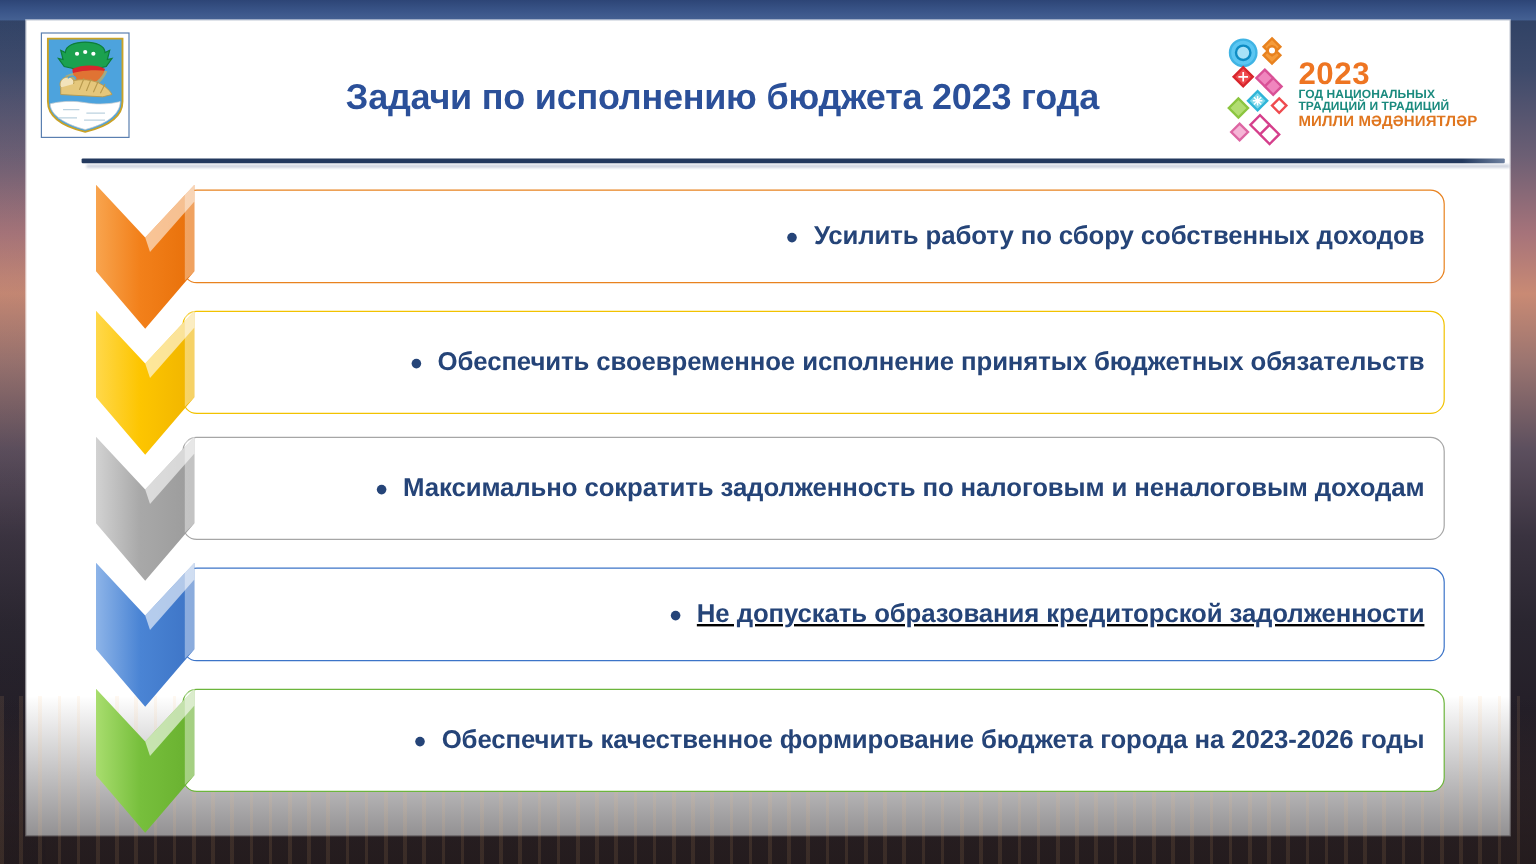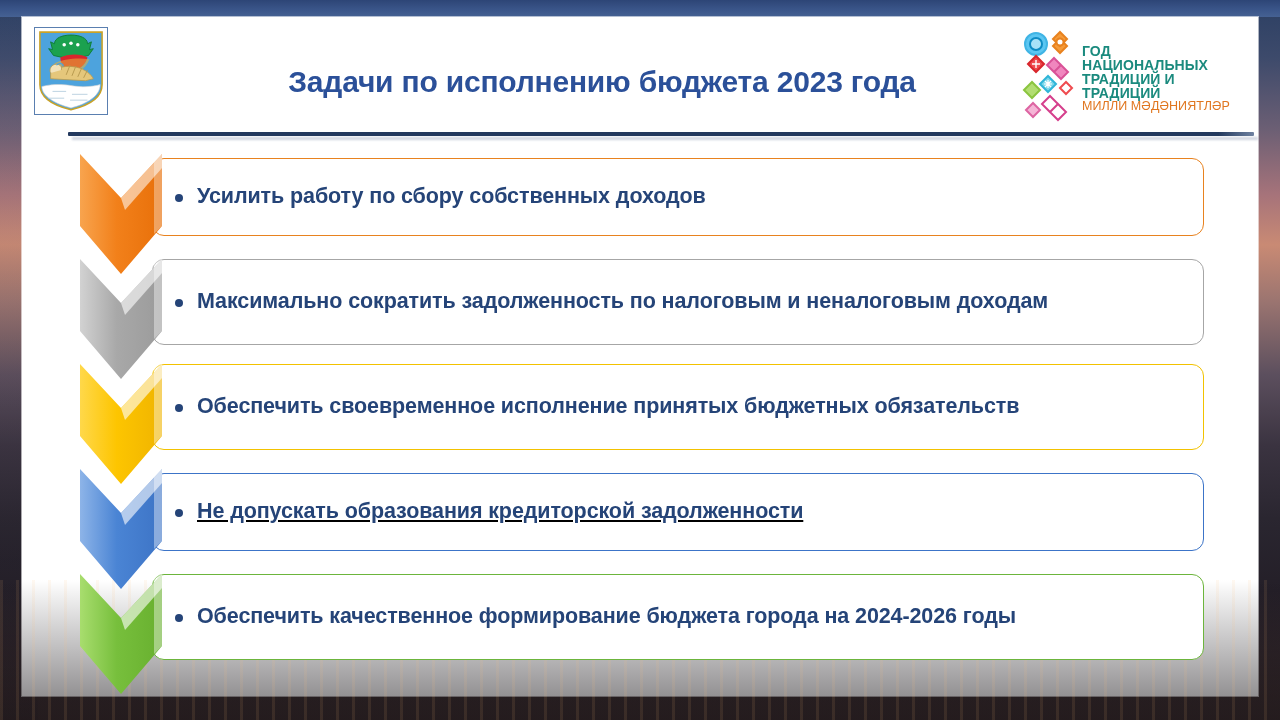--- a/index.html
+++ b/index.html
@@ -121,22 +121,22 @@
   .year-logo .ornament { width: 58px; height: 100px; flex: none; }
   .year-logo .ornament svg { display:block; width: 100%; height: 100%; }
   .year-logo .ylines { display: flex; flex-direction: column; justify-content: center; line-height: 1.0; }
   .y-2023 {
     font-size: 26px;
     font-weight: bold;
     color: #ee7522;
     letter-spacing: 0.5px;
     margin-bottom: 1px;
   }
-  .y-l1, .y-l2 { font-size: 14px; font-weight: bold; color: #1a8a7e; letter-spacing: 0.1px; }
-  .y-l3, .y-l4 { font-size: 12.5px; font-weight: normal; color: #e0761f; letter-spacing: 0.1px; }
+  .y-l1, .y-l2 { font-size: 10px; font-weight: bold; color: #1a8a7e; letter-spacing: 0.1px; }
+  .y-l3, .y-l4 { font-size: 12.5px; font-weight: bold; color: #e0761f; letter-spacing: 0.1px; }
 
   .title-rule {
     position: absolute;
     left: 46px;
     top: 115px;
     width: 1186px;
     height: 4px;
     background: linear-gradient(to right, #23395e, #23395e 97%, #6f82a1);
     border-radius: 1px;
   }
@@ -185,20 +185,21 @@
   }
   .row.h1 .box { top: 10px; height: 78px; }
   .row.h2 .box { top: 6px;  height: 86px; }
 
   .bullet-line {
     display: flex;
     align-items: flex-start;
     padding: 0 16px 0 22px;
     width: 100%;
     box-sizing: border-box;
+    justify-content: flex-end;
   }
   .dot {
     flex: none;
     width: 8px;
     height: 8px;
     border-radius: 50%;
     background: #254478;
     margin-top: 11px;
     margin-right: 14px;
   }
@@ -260,20 +261,21 @@
             <path d="M20 56 l8 -8 8 8 -8 8 Z" stroke="#2fb5d8" fill="#7ed8ea"></path>
             <path d="M24 56 h8 M28 52 v8 M25 53 l6 6 M31 53 l-6 6" stroke="#ffffff" stroke-width="1.2"></path>
             <path d="M4 62 l8 -8 8 8 -8 8 Z" stroke="#8bc53f" fill="#b2dd72"></path>
             <path d="M22 76 l8 -8 8 8 -8 8 Z M30 84 l8 -8 8 8 -8 8 Z" stroke="#d53f8c" fill="none"></path>
             <path d="M6 82 l7 -7 7 7 -7 7 Z" stroke="#d53f8c" fill="#f3a3cd" opacity="0.8"></path>
             <path d="M40 60 l6 -6 6 6 -6 6 Z" stroke="#ef4b4f" fill="none"></path>
           </g>
         </svg>
       </div>
       <div class="ylines">
+        <div class="y-2023">2023</div>
         <div class="y-l1">ГОД НАЦИОНАЛЬНЫХ</div>
         <div class="y-l2">ТРАДИЦИЙ И ТРАДИЦИЙ</div>
         <div class="y-l3">МИЛЛИ МӘДӘНИЯТЛӘР</div>
       </div>
     </div>
 
     <div class="title-rule-shadow"></div>
     <div class="title-rule"></div>
 
     <div class="rows">
@@ -294,20 +296,43 @@
           </svg>
         </div>
         <div class="box">
           <div class="bullet-line">
             <span class="dot"></span>
             <span class="row-text">Усилить работу по сбору собственных доходов</span>
           </div>
         </div>
       </div>
 
+      <div class="row c-yellow h2">
+        <div class="chev">
+          <svg viewBox="0 0 90 126" xmlns="http://www.w3.org/2000/svg" aria-hidden="true">
+            <defs>
+              <linearGradient id="g-yellow" x1="0" y1="0" x2="1" y2="0">
+                <stop offset="0%" stop-color="#ffd84a"></stop>
+                  <stop offset="45%" stop-color="#fdc500"></stop>
+                  <stop offset="100%" stop-color="#f0b400"></stop>
+              </linearGradient>
+            </defs>
+            <path d="M4 2 L45 46 L86 2 L86 74 L45 122 L4 74 Z" fill="url(#g-yellow)"></path>
+            <path d="M45 46 L86 2 L86 16 L49 58 Z" fill="#ffffff" opacity="0.6"></path>
+            <path d="M78 6 L86 2 L86 74 L78 82 Z" fill="#ffffff" opacity="0.4"></path>
+          </svg>
+        </div>
+        <div class="box">
+          <div class="bullet-line">
+            <span class="dot"></span>
+            <span class="row-text">Обеспечить своевременное исполнение принятых бюджетных обязательств</span>
+          </div>
+        </div>
+      </div>
+
       <div class="row c-gray h2">
         <div class="chev">
           <svg viewBox="0 0 90 126" xmlns="http://www.w3.org/2000/svg" aria-hidden="true">
             <defs>
               <linearGradient id="g-gray" x1="0" y1="0" x2="1" y2="0">
                 <stop offset="0%" stop-color="#d2d2d2"></stop>
                   <stop offset="45%" stop-color="#a8a8a8"></stop>
                   <stop offset="100%" stop-color="#9b9b9b"></stop>
               </linearGradient>
             </defs>
@@ -317,43 +342,20 @@
           </svg>
         </div>
         <div class="box">
           <div class="bullet-line">
             <span class="dot"></span>
             <span class="row-text">Максимально сократить задолженность по налоговым и неналоговым доходам</span>
           </div>
         </div>
       </div>
 
-      <div class="row c-yellow h2">
-        <div class="chev">
-          <svg viewBox="0 0 90 126" xmlns="http://www.w3.org/2000/svg" aria-hidden="true">
-            <defs>
-              <linearGradient id="g-yellow" x1="0" y1="0" x2="1" y2="0">
-                <stop offset="0%" stop-color="#ffd84a"></stop>
-                  <stop offset="45%" stop-color="#fdc500"></stop>
-                  <stop offset="100%" stop-color="#f0b400"></stop>
-              </linearGradient>
-            </defs>
-            <path d="M4 2 L45 46 L86 2 L86 74 L45 122 L4 74 Z" fill="url(#g-yellow)"></path>
-            <path d="M45 46 L86 2 L86 16 L49 58 Z" fill="#ffffff" opacity="0.6"></path>
-            <path d="M78 6 L86 2 L86 74 L78 82 Z" fill="#ffffff" opacity="0.4"></path>
-          </svg>
-        </div>
-        <div class="box">
-          <div class="bullet-line">
-            <span class="dot"></span>
-            <span class="row-text">Обеспечить своевременное исполнение принятых бюджетных обязательств</span>
-          </div>
-        </div>
-      </div>
-
       <div class="row c-blue h1">
         <div class="chev">
           <svg viewBox="0 0 90 126" xmlns="http://www.w3.org/2000/svg" aria-hidden="true">
             <defs>
               <linearGradient id="g-blue" x1="0" y1="0" x2="1" y2="0">
                 <stop offset="0%" stop-color="#8db4e8"></stop>
                   <stop offset="45%" stop-color="#4a84d4"></stop>
                   <stop offset="100%" stop-color="#3d74c6"></stop>
               </linearGradient>
             </defs>
@@ -381,20 +383,20 @@
               </linearGradient>
             </defs>
             <path d="M4 2 L45 46 L86 2 L86 74 L45 122 L4 74 Z" fill="url(#g-green)"></path>
             <path d="M45 46 L86 2 L86 16 L49 58 Z" fill="#ffffff" opacity="0.6"></path>
             <path d="M78 6 L86 2 L86 74 L78 82 Z" fill="#ffffff" opacity="0.4"></path>
           </svg>
         </div>
         <div class="box">
           <div class="bullet-line">
             <span class="dot"></span>
-            <span class="row-text">Обеспечить качественное формирование бюджета города на 2024-2026 годы</span>
+            <span class="row-text">Обеспечить качественное формирование бюджета города на 2023-2026 годы</span>
           </div>
         </div>
       </div>
 
     </div>
   </div>
 </div>
 
 </body></html>

